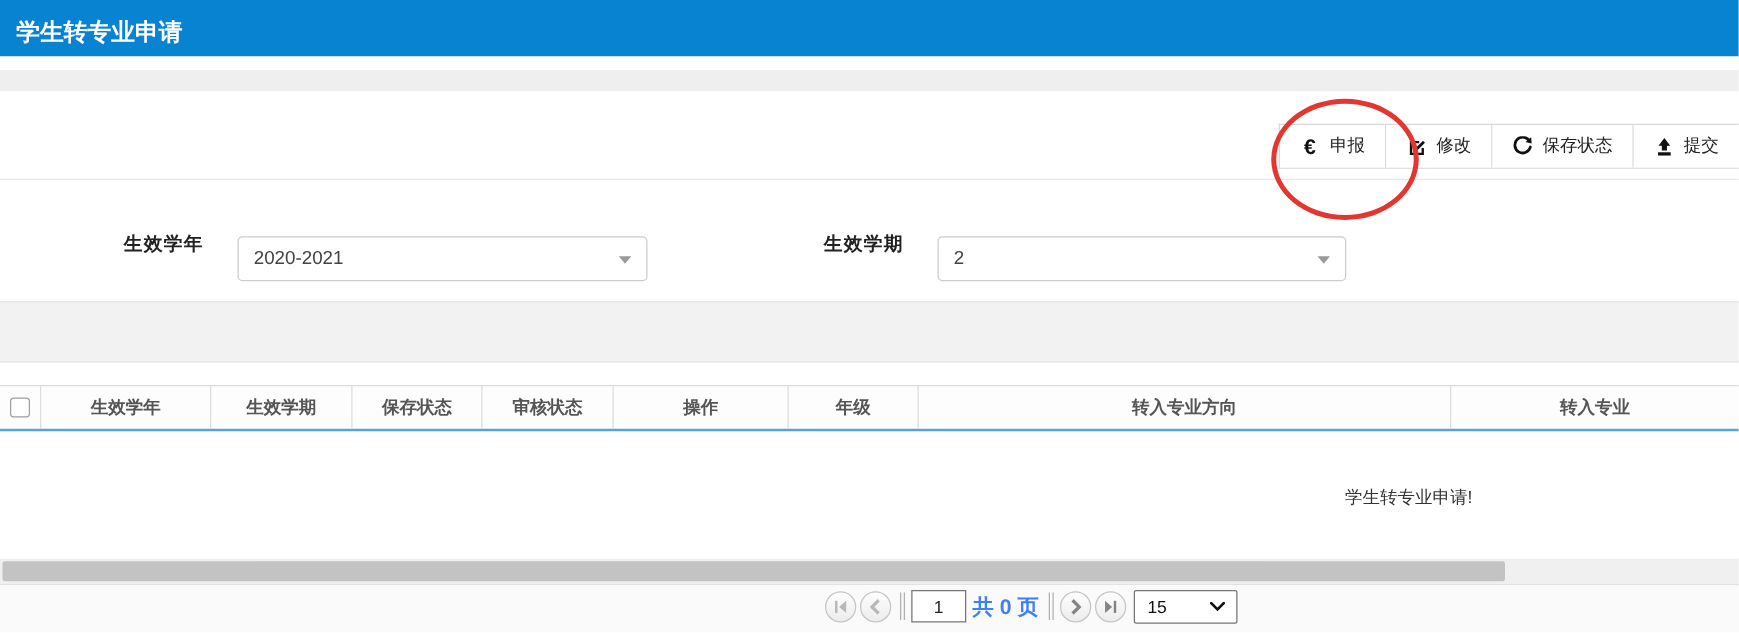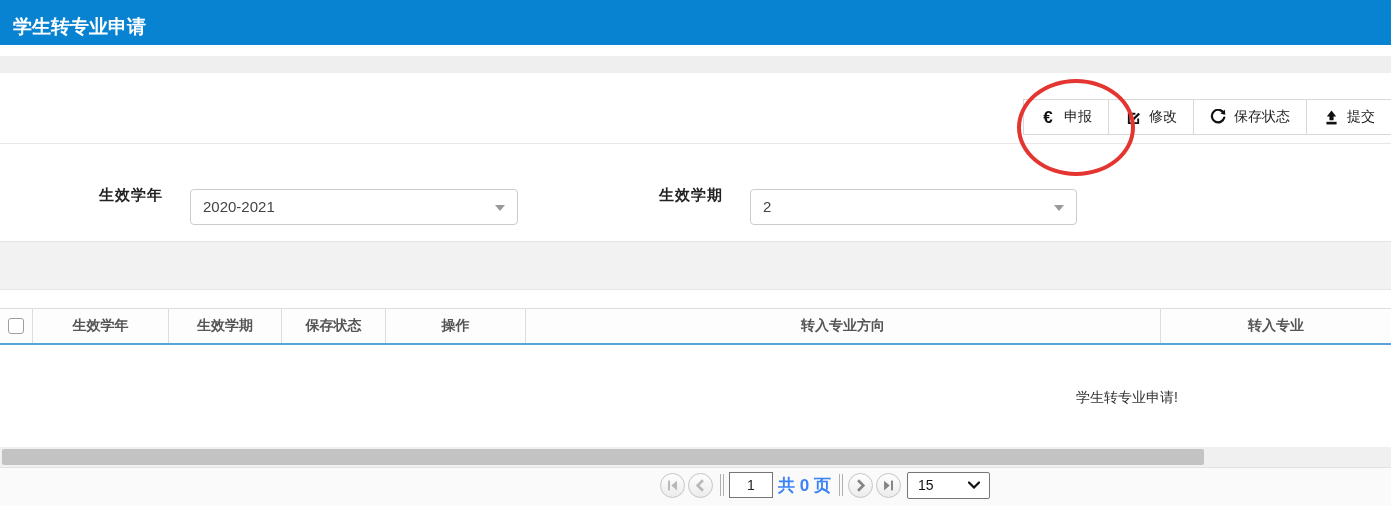--- a/index.html
+++ b/index.html
@@ -179,21 +179,23 @@
 
 <div class="band"></div>
 
 <div class="grid-head">
   <div class="gh-cell c0">
     <span class="hd-checkbox"></span>
   </div>
   <div class="gh-cell c1">生效学年</div>
   <div class="gh-cell c2">生效学期</div>
   <div class="gh-cell c3">保存状态</div>
+  <div class="gh-cell c4">审核状态</div>
   <div class="gh-cell c5">操作</div>
+  <div class="gh-cell c6">年级</div>
   <div class="gh-cell c9">转入专业方向</div>
   <div class="gh-cell c8">转入专业</div>
 </div>
 
 <div class="empty-msg">学生转专业申请!</div>
 
 <div class="hscroll-track">
   <div class="hscroll-thumb"></div>
 </div>
 

